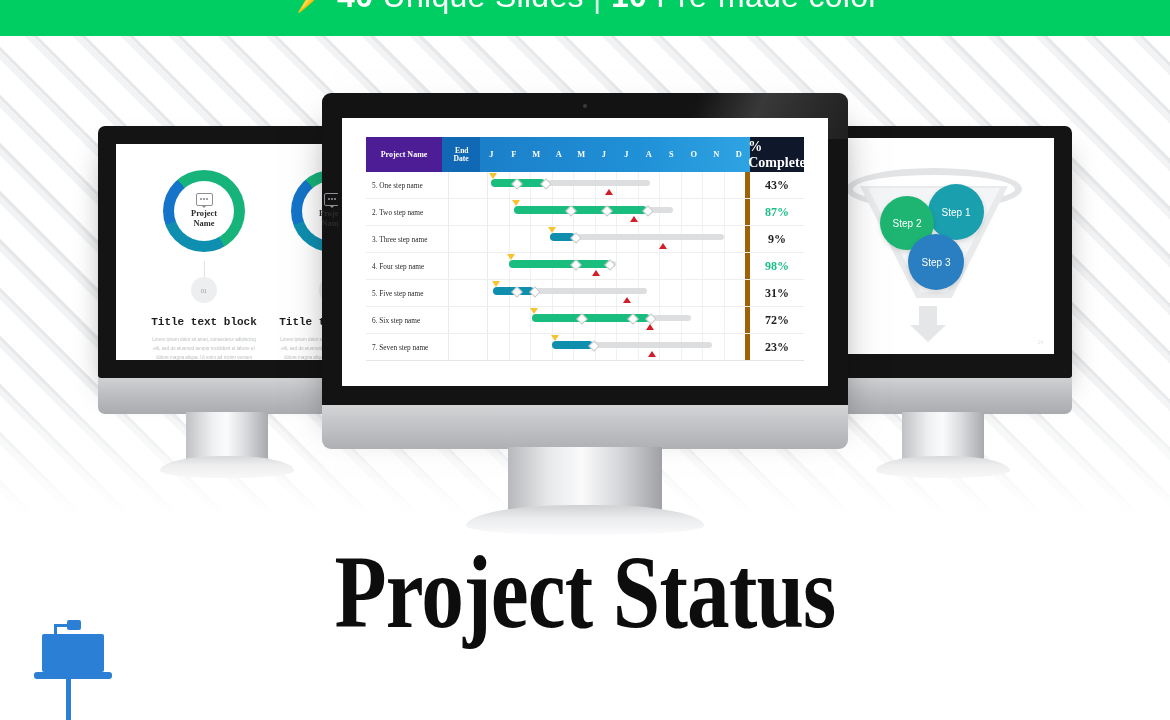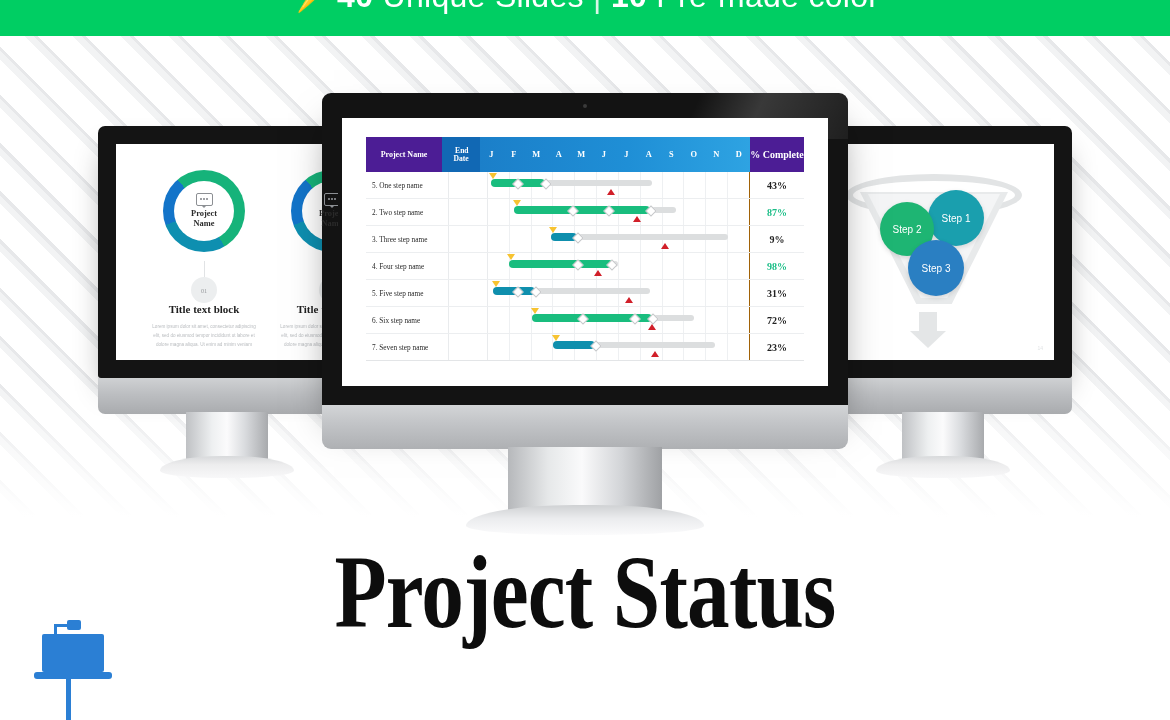--- a/index.html
+++ b/index.html
@@ -98,33 +98,33 @@
     border-radius:50%/76% 76% 34% 34%;
   }
 
   
   .gantt{position:absolute;left:24px;top:19px;width:438px;font-size:6.6px;color:#222;}
   .g-head{display:flex;height:35px;color:#fff;font-family:"Liberation Serif", serif;font-weight:700;}
   .g-h-name{width:76px;background:#4c1d95;display:flex;align-items:center;justify-content:center;font-size:8px;}
   .g-h-date{width:38px;background:#1168b4;display:flex;align-items:center;justify-content:center;text-align:right;font-size:7.6px;line-height:1.05;}
   .g-h-months{flex:1;display:flex;background:linear-gradient(to right,#1b7fc9 0%,#1f8fd6 55%,#2ea3e2 100%);}
   .g-h-m{flex:1;display:flex;align-items:center;justify-content:center;font-size:8.4px;}
-  .g-h-pct{width:54px;background:#4c1d95;display:flex;align-items:center;justify-content:center;font-size:10px;}
+  .g-h-pct{width:54px;background:#0f172a;display:flex;align-items:center;justify-content:center;font-size:14px;}
 
   .g-row{display:flex;height:26px;border-bottom:1px solid #eceef0;position:relative;}
   .g-row:last-child{border-bottom:1px solid #e3e5e7;}
   .g-name{width:76px;display:flex;align-items:center;padding-left:6px;border-right:1px solid #e9ebed;
           font-family:"Liberation Serif", serif;font-size:7.3px;color:#2a2a2a;}
   .g-date{width:38px;border-right:1px solid #e9ebed;}
   .g-track{flex:1;position:relative;}
   .g-grid{position:absolute;inset:0;display:flex;}
   .g-gcell{flex:1;border-right:1px solid #eef0f2;}
   .g-gcell:last-child{border-right:none;}
   .g-pct{width:54px;display:flex;align-items:center;justify-content:center;
-         font-family:"Liberation Serif", serif;font-weight:700;font-size:10px;border-left:1px solid #a16207;}
+         font-family:"Liberation Serif", serif;font-weight:700;font-size:12px;border-left:5px solid #a16207;}
   .g-pct.hi{color:#19bd86;}
 
   .bar-wrap{position:absolute;top:7px;height:8px;}
   .bar-bg{position:absolute;left:0;top:1px;height:6px;width:100%;background:#dcdedf;border-radius:3px;}
   .bar-fill{position:absolute;left:0;top:0;height:8px;border-radius:4px;}
   .bar-fill.green{background:#19bd7e;}
   .bar-fill.teal{background:#0f8fad;}
   .dia{position:absolute;top:1px;width:6px;height:6px;background:#fff;border:1px solid #c6c8ca;transform:rotate(45deg);margin-left:-3px;}
   .tri-y{position:absolute;top:-6px;width:0;height:0;margin-left:-4px;
          border-left:4px solid transparent;border-right:4px solid transparent;border-top:6px solid #f7c331;}
@@ -140,21 +140,21 @@
   .donut-core{position:absolute;inset:0;display:flex;flex-direction:column;align-items:center;justify-content:center;z-index:2;}
   .donut-icon{width:15px;height:11px;border:1.2px solid #8c8f93;border-radius:2px;position:relative;margin-bottom:3px;
               display:flex;align-items:center;justify-content:center;gap:1.4px;}
   .donut-icon i{width:1.6px;height:1.6px;border-radius:50%;background:#8c8f93;display:block;}
   .donut-icon::after{content:"";position:absolute;bottom:-3px;left:4px;width:0;height:0;
               border-left:3px solid transparent;border-right:3px solid transparent;border-top:3px solid #8c8f93;}
   .donut-label{font-family:"Liberation Serif", serif;font-size:8.4px;font-weight:700;color:#2b2b2b;line-height:1.25;}
   .stem{width:1px;height:16px;background:#e1e3e5;margin:9px auto 0;}
   .num-badge{width:26px;height:26px;border-radius:50%;background:#eceeef;margin:0 auto;
              display:flex;align-items:center;justify-content:center;font-size:6.2px;color:#96999c;font-family:"Liberation Serif", serif;}
-  .blk-title{font-family:Liberation Serif, serif;font-weight:700;font-size:11px;color:#1f1f1f;}
+  .blk-title{font-family:Liberation Mono, monospace;font-weight:700;font-size:11px;color:#1f1f1f;margin-top:13px;}
   .blk-body{font-size:4.6px;color:#b9bcbf;line-height:2.0;margin-top:7px;padding:0 10px;}
 
   
   .funnel-slide{position:absolute;inset:0;background:#fff;}
   .f-ellipse{position:absolute;left:14px;top:30px;width:176px;height:42px;border-radius:50%;
              border:7px solid #e2e4e5;box-sizing:border-box;}
   .f-cone{position:absolute;left:28px;top:48px;width:148px;height:112px;
           background:#e8eaeb;
           clip-path:polygon(0% 0%,100% 0%,62% 100%,38% 100%);}
   .f-cone-in{position:absolute;left:36px;top:50px;width:132px;height:104px;
@@ -244,21 +244,21 @@
         </div>
       </div>
     </div>
     <div class="side-chin" style="left:0;top:252px;width:258px;height:36px;"></div>
     <div class="side-neck" style="left:88px;top:286px;width:82px;height:56px;"></div>
     <div class="side-base" style="left:62px;top:330px;width:134px;height:22px;"></div>
   </div>
 
   <div class="mon" style="left:814px;top:126px;width:258px;height:360px;">
     <div class="side-bezel" style="height:252px;"></div>
-    <div class="side-screen" style="left:18px;top:18px;width:222px;height:216px;">
+    <div class="side-screen" style="left:18px;top:12px;width:222px;height:216px;">
       <div class="funnel-slide">
         <div class="f-ellipse"></div>
         <div class="f-cone"></div>
         <div class="f-cone-in"></div>
         <div class="f-circ" style="left:96px;top:46px;width:56px;height:56px;background:#1a9fae;">
           <span>Step 1</span>
         </div>
         <div class="f-circ" style="left:48px;top:58px;width:54px;height:54px;background:#1eb573;">
           <span>Step 2</span>
         </div>

